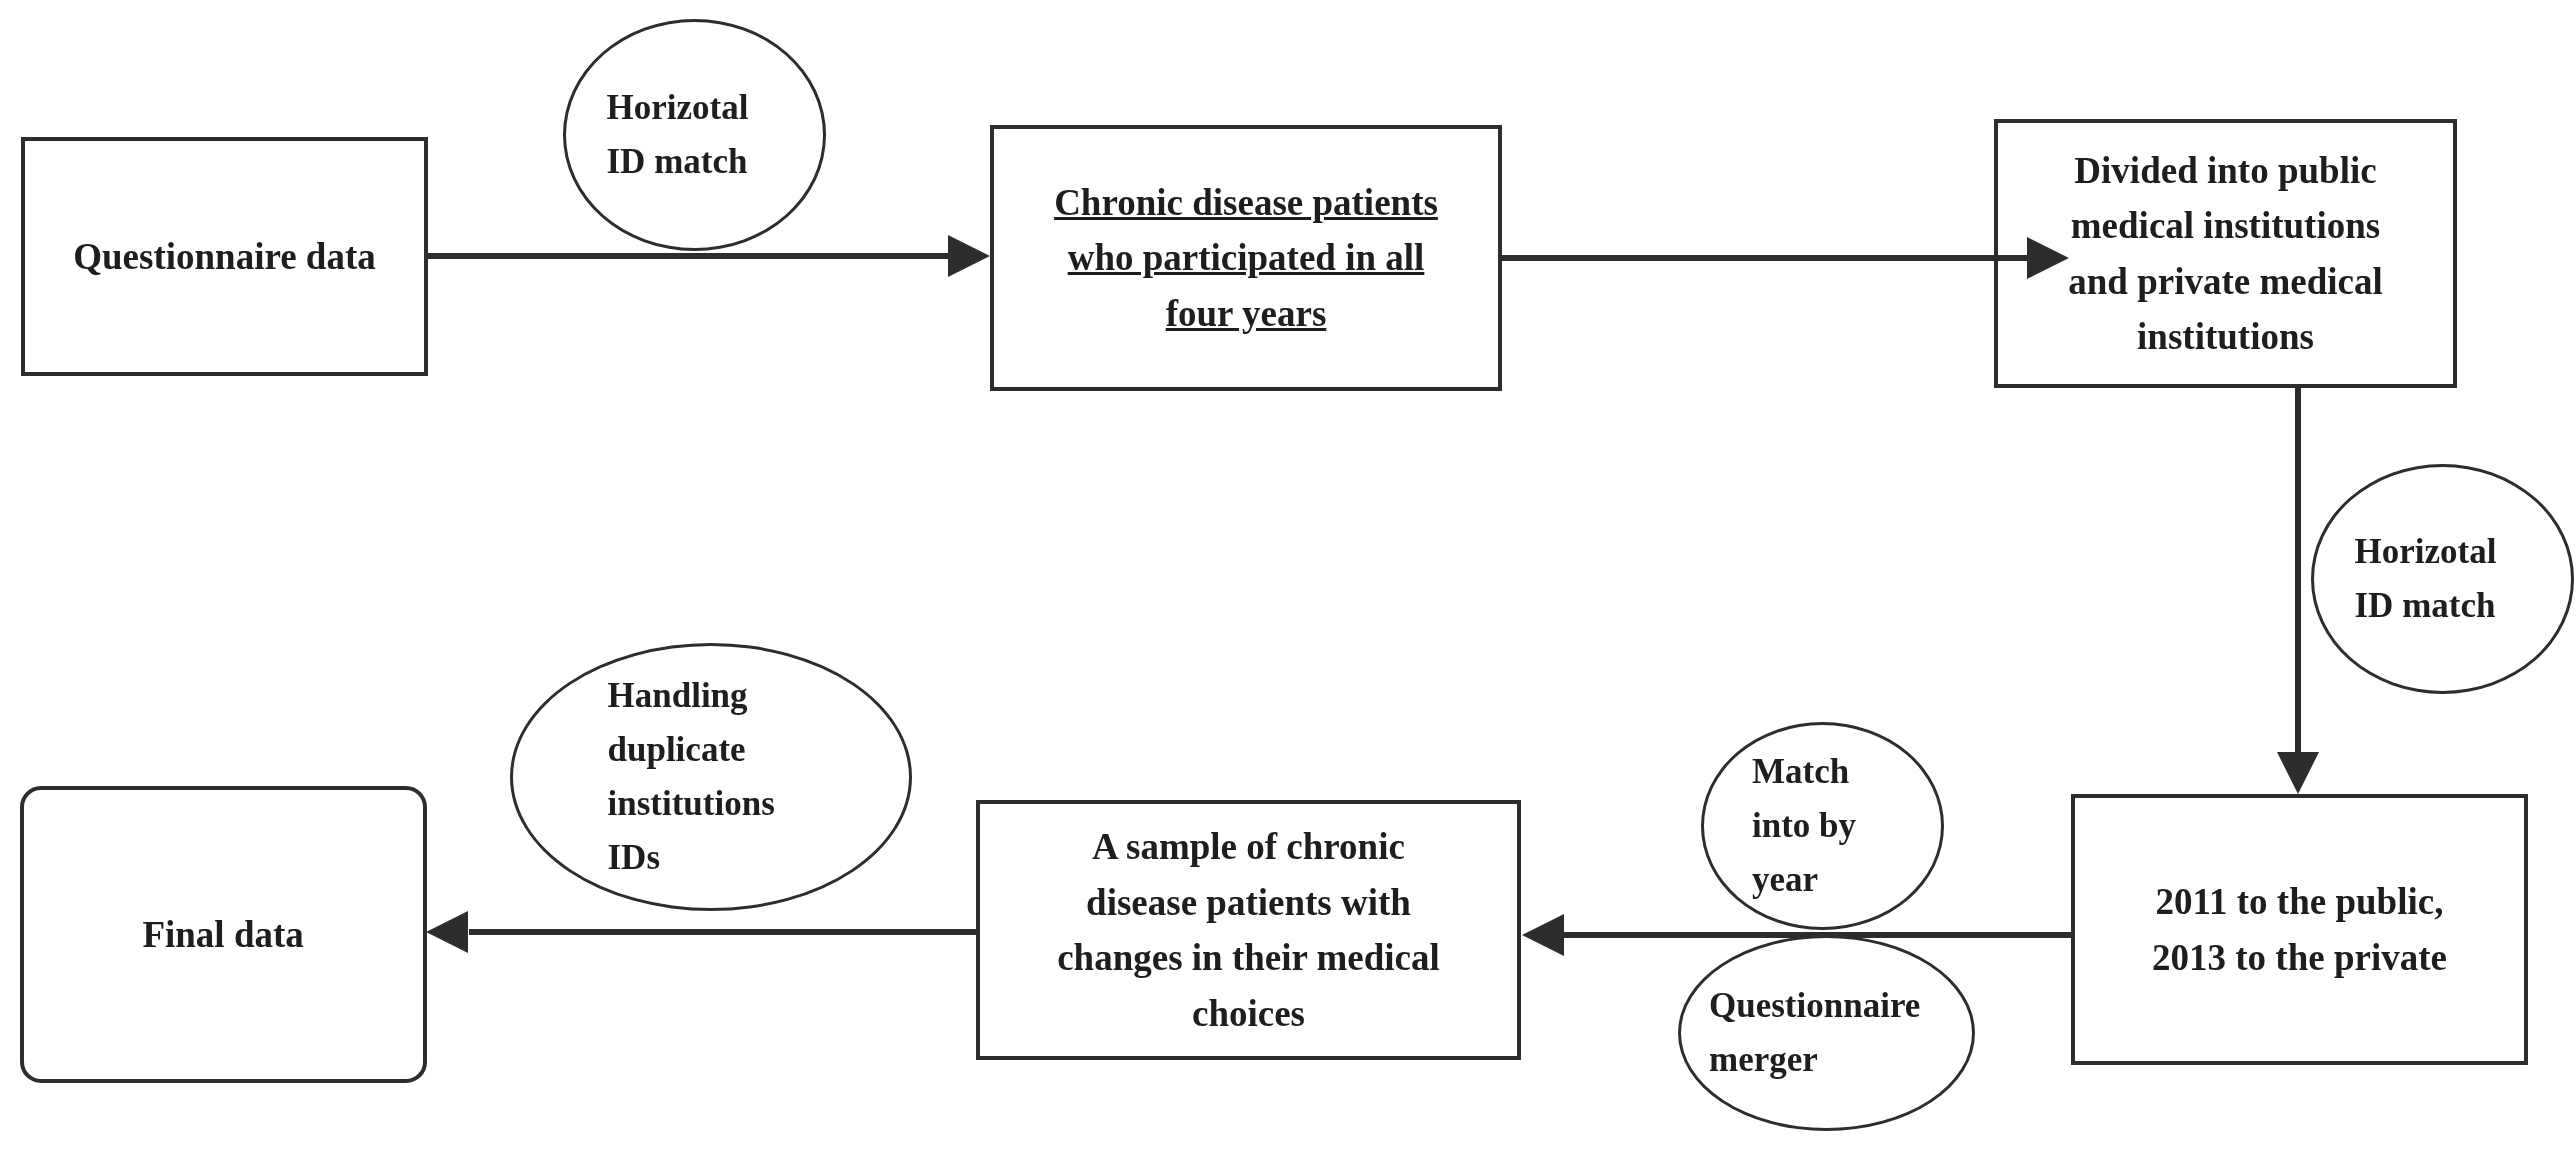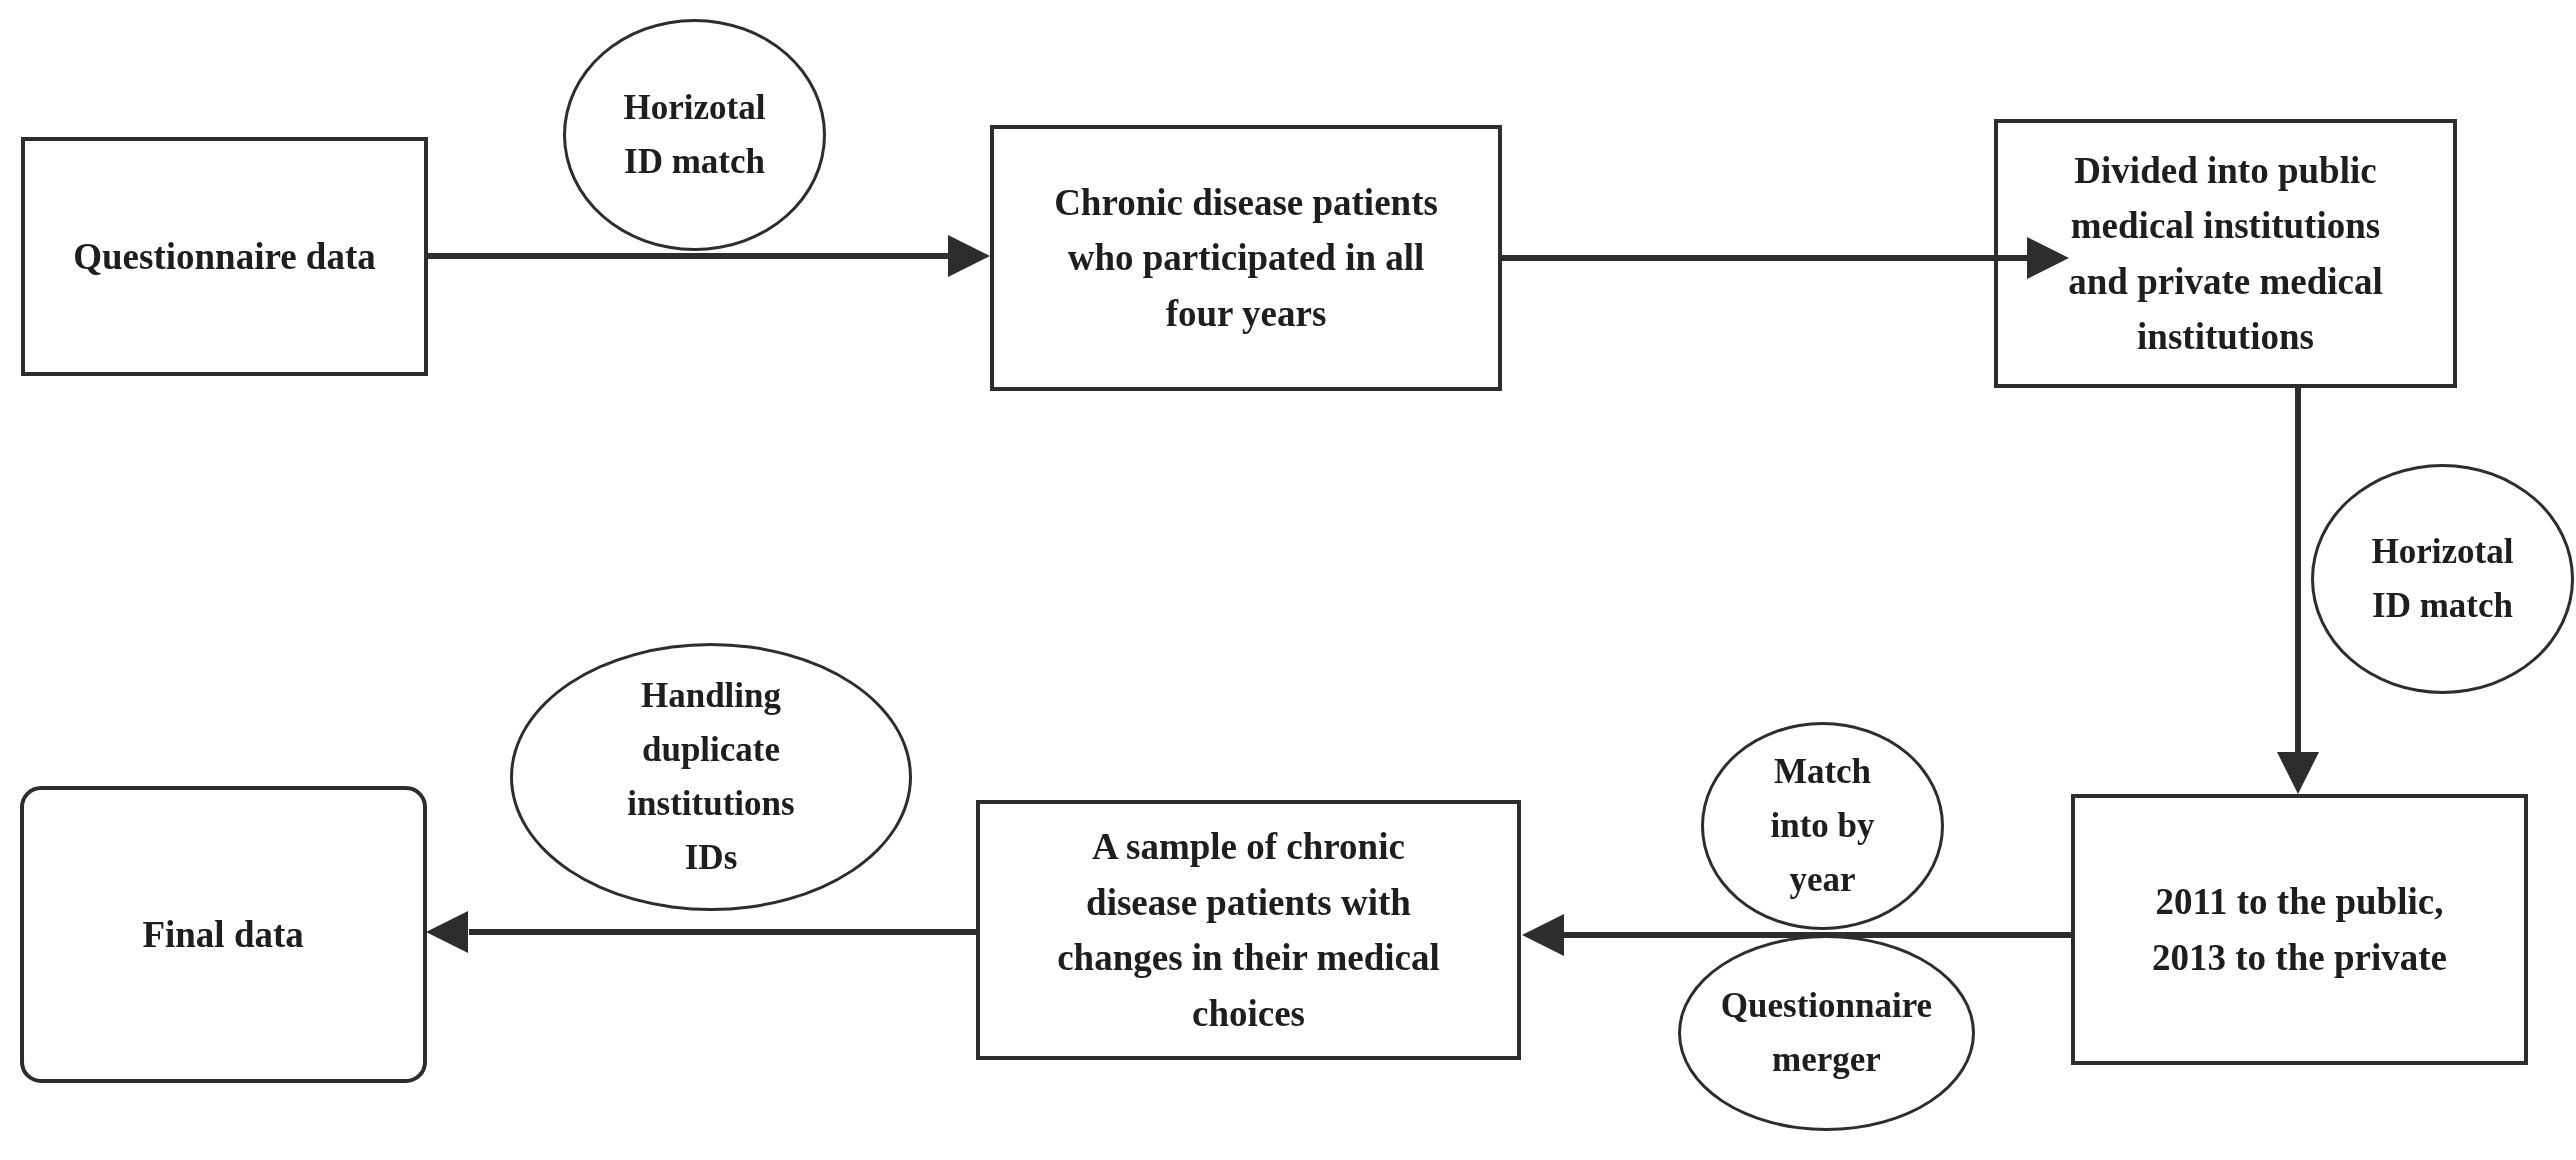--- a/index.html
+++ b/index.html
@@ -15,36 +15,36 @@
     color:var(--text);
   }
   .node{
     position:absolute;border:4.7px solid var(--stroke);background:var(--bg);
     display:flex;align-items:center;justify-content:center;text-align:center;
     font-weight:bold;font-size:37px;line-height:1.5;
   }
   .node .lbl{display:block;}
   .ellipse{
     position:absolute;border:3.9px solid var(--stroke);border-radius:50%;background:var(--bg);
-    display:flex;align-items:center;justify-content:center;text-align:center;
+    display:flex;align-items:center;justify-content:center;text-align:left;
     font-weight:bold;font-size:35px;line-height:1.55;
   }
   .ellipse .lbl{display:block;}
   .hline{position:absolute;height:5.5px;background:var(--stroke);}
   .vline{position:absolute;width:5.5px;background:var(--stroke);}
   .head{position:absolute;width:0;height:0;}
   .head.right{border-top:21px solid transparent;border-bottom:21px solid transparent;border-left:42px solid var(--stroke);}
   .head.left{border-top:21px solid transparent;border-bottom:21px solid transparent;border-right:42px solid var(--stroke);}
   .head.down{border-left:21px solid transparent;border-right:21px solid transparent;border-top:42px solid var(--stroke);}
 
   
   #n-questionnaire{left:21px;top:137px;width:407px;height:239px;align-items:center;}
   #n-questionnaire .lbl{max-width:368px;}
   #n-chronic{left:990px;top:125px;width:512px;height:266px;}
-  #n-chronic .lbl{max-width:422px;}
+  #n-chronic .lbl{max-width:422px;text-decoration:underline;}
   #n-divided{left:1994px;top:119px;width:463px;height:269px;}
   #n-divided .lbl{max-width:360px;}
   #n-public{left:2071px;top:794px;width:457px;height:271px;}
   #n-public .lbl{max-width:344px;}
   #n-sample{left:976px;top:788px;width:545px;height:260px;margin-top:12px;}
   #n-sample .lbl{max-width:426px;}
   #n-final{left:19.6px;top:786px;width:407px;height:297px;border-radius:21px;}
   #n-final .lbl{max-width:368px;}
 
   

